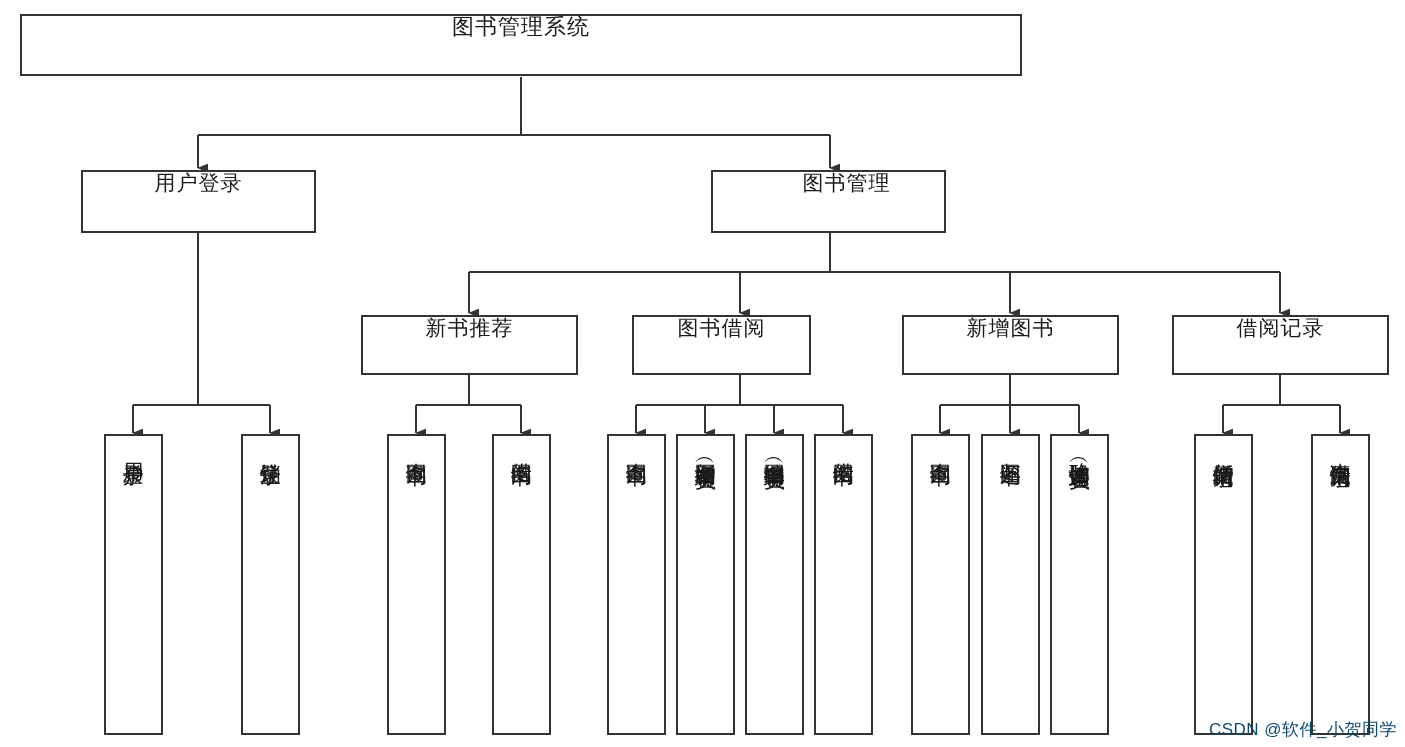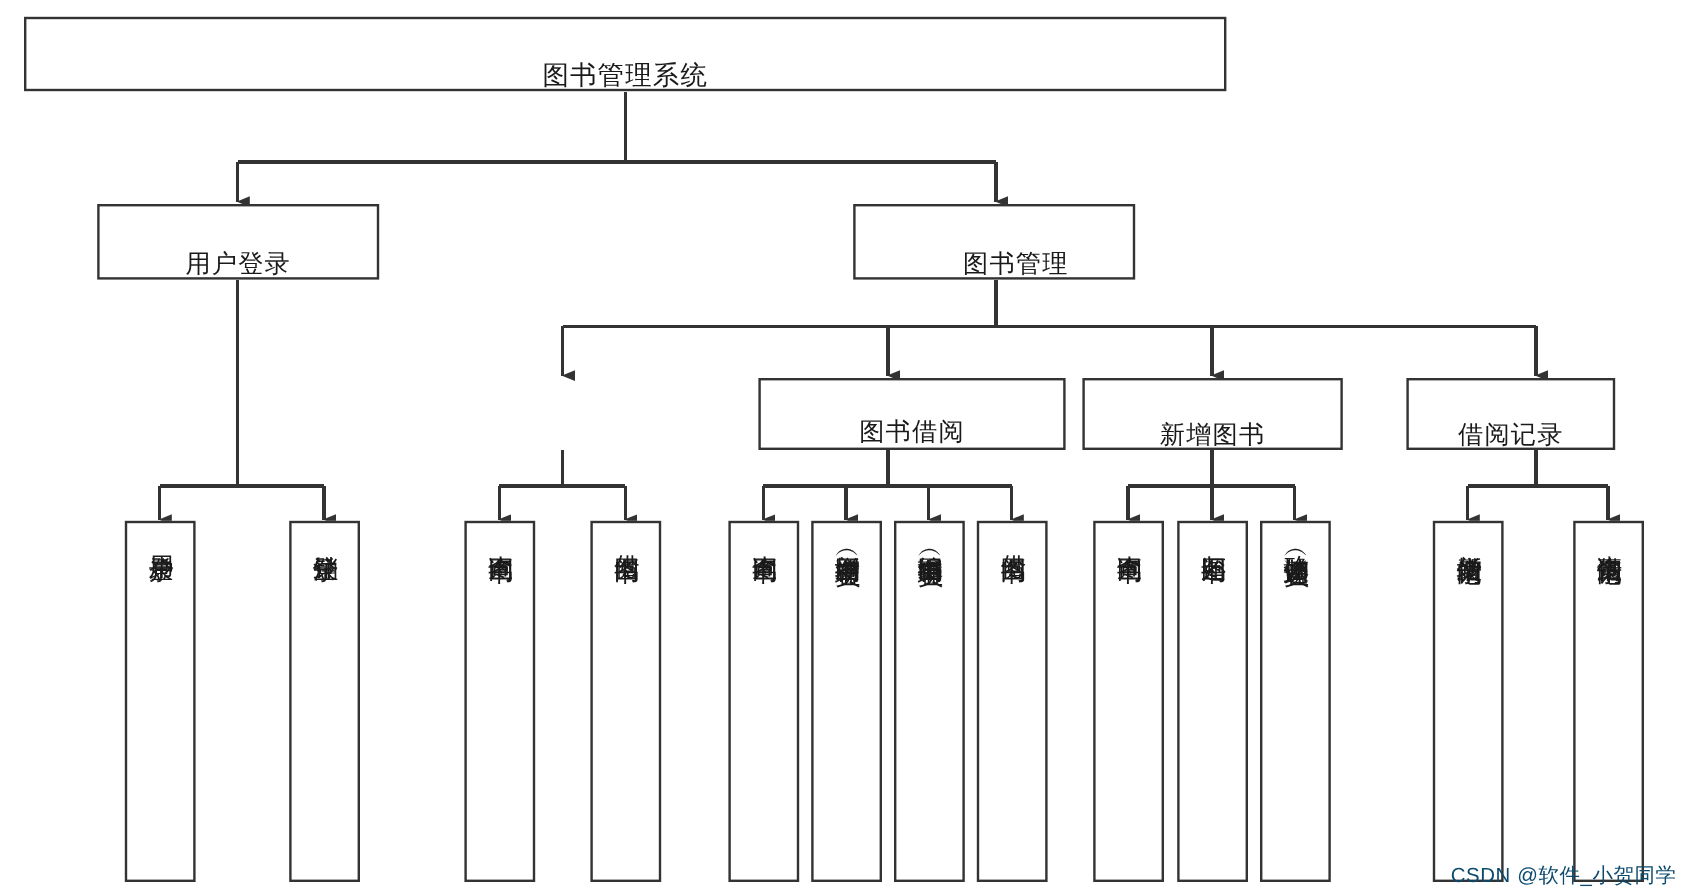--- a/index.html
+++ b/index.html
@@ -23,21 +23,21 @@
     width: 1405px;
     height: 747px;
     pointer-events: none;
   }
   .node {
     position: absolute;
     box-sizing: border-box;
     background: #ffffff;
     border: 2px solid #333333;
     display: flex;
-    align-items: flex-end;
+    align-items: flex-start;
     justify-content: center;
     color: #1a1a1a;
   }
   .node-h {
     font-size: 21px;
     letter-spacing: 1px;
     line-height: 1;
     white-space: nowrap;
   }
   .node-title {
@@ -128,30 +128,33 @@
   </div>
 
   <div class="node node-h" style="left:81px; top:170px; width:235px; height:63px;">
     <span>用户登录</span>
   </div>
 
   <div class="node node-h" style="left:711px; top:170px; width:235px; height:63px;padding-left:36px;">
     <span>图书管理</span>
   </div>
 
-
-  <div class="node node-h" style="left:632px; top:315px; width:256px; height:60px;font-family:Liberation Mono, monospace;">
+  <div class="node node-h" style="left:361px; top:315px; width:217px; height:60px;">
+    <span>新书推荐</span>
+  </div>
+
+  <div class="node node-h" style="left:632px; top:315px; width:179px; height:60px;">
     <span>图书借阅</span>
   </div>
 
   <div class="node node-h" style="left:902px; top:315px; width:217px; height:60px;">
     <span>新增图书</span>
   </div>
 
-  <div class="node node-h" style="left:1172px; top:315px; width:174px; height:60px;">
+  <div class="node node-h" style="left:1172px; top:315px; width:217px; height:60px;">
     <span>借阅记录</span>
   </div>
 
   <div class="node node-leaf" style="left:104px; top:434px; width:59px; height:301px;">
     <span class="leaf-label">用户登录</span>
   </div>
 
   <div class="node node-leaf" style="left:241px; top:434px; width:59px; height:301px;">
     <span class="leaf-label">注销登录</span>
   </div>

